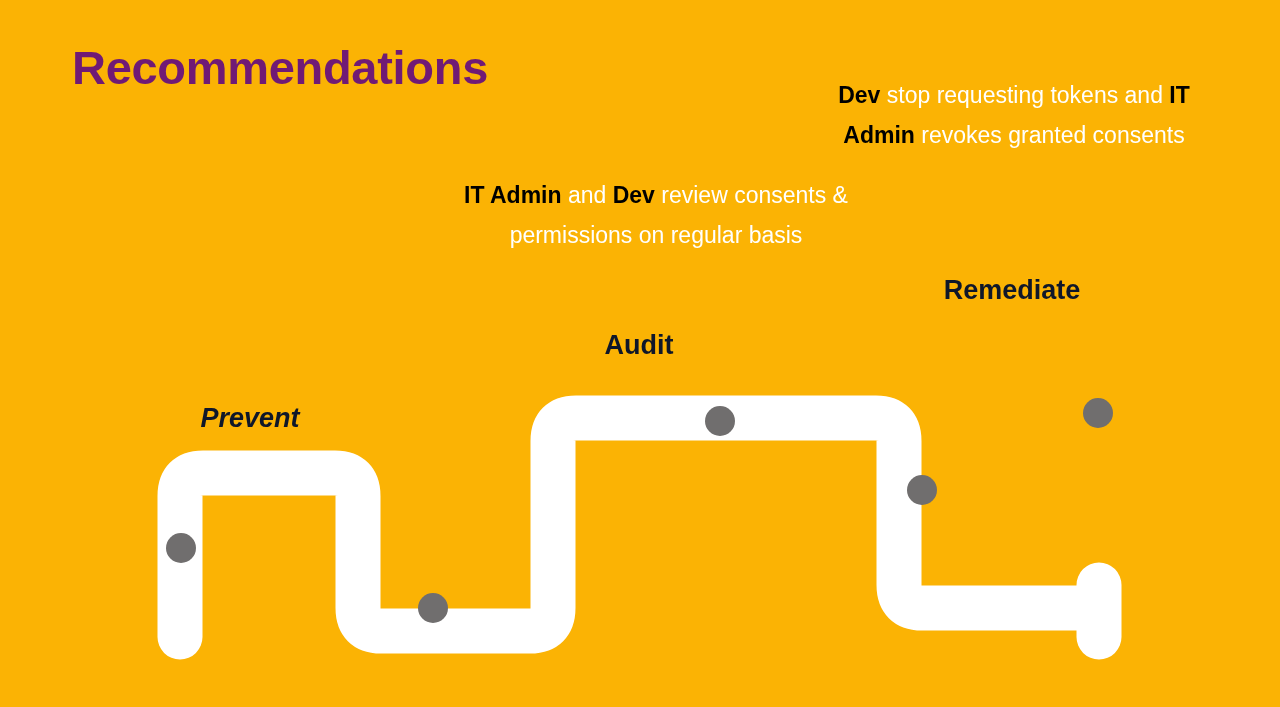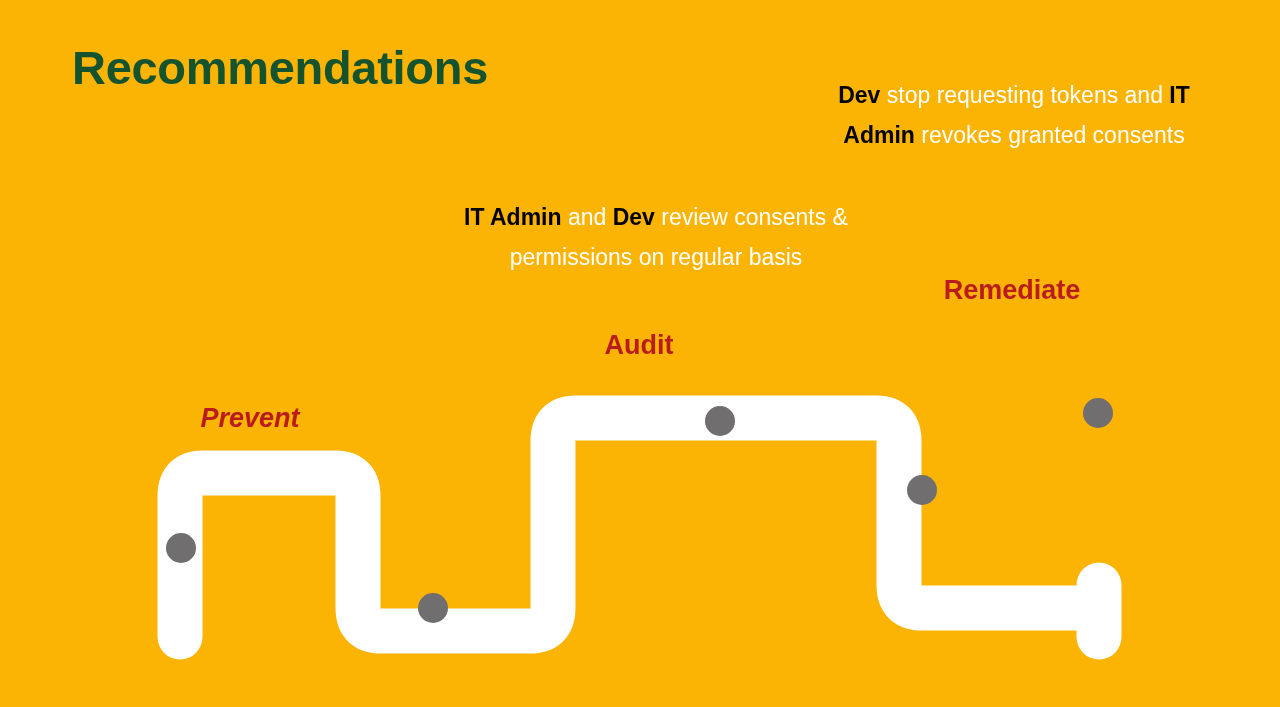--- a/index.html
+++ b/index.html
@@ -20,41 +20,41 @@
     background: #FBB304;
   }
 
   
   #slide-title {
     position: absolute;
     left: 72px;
     top: 40px;
     font-size: 47px;
     font-weight: bold;
-    color: #14532d;
+    color: #701a75;
     letter-spacing: -0.3px;
     white-space: nowrap;
     text-align: right;
   }
 
   
   #wave-svg {
     position: absolute;
     left: 0;
     top: 0;
     width: 1280px;
     height: 707px;
   }
 
   
   .stage-label {
     position: absolute;
     font-size: 27px;
     font-weight: bold;
-    color: #b91c1c;
+    color: #0f172a;
     text-align: center;
     white-space: nowrap;
     transform: translateX(-50%);
   }
   #stage-label-prevent   { left: 250px; top: 403px; font-style: italic; }
   #stage-label-audit     { left: 639px; top: 330px; text-align: right; }
   #stage-label-remediate { left: 1012px; top: 275px; }
 
   
   .stage-desc {
@@ -64,21 +64,21 @@
     color: #FFFFFF;
     text-align: center;
     transform: translateX(-50%);
     font-weight: 500;
   }
   .stage-desc .emph {
     color: #000000;
     font-weight: bold;
   }
   #stage-desc-prevent   { left: 281px; top: 290px; width: 400px; }
-  #stage-desc-audit     { left: 656px; top: 175px; width: 400px; margin-top: 22px; }
+  #stage-desc-audit     { left: 656px; top: 175px; width: 400px; }
   #stage-desc-remediate { left: 1014px; top: 75px; width: 400px; }
 </style>
 </head>
 <body style="background: rgb(251, 179, 4);">
 
 <div id="slide" style="background: rgb(251, 179, 4);">
 
   <div id="slide-title">Recommendations</div>
 
   <svg id="wave-svg" viewBox="0 0 1280 707">

